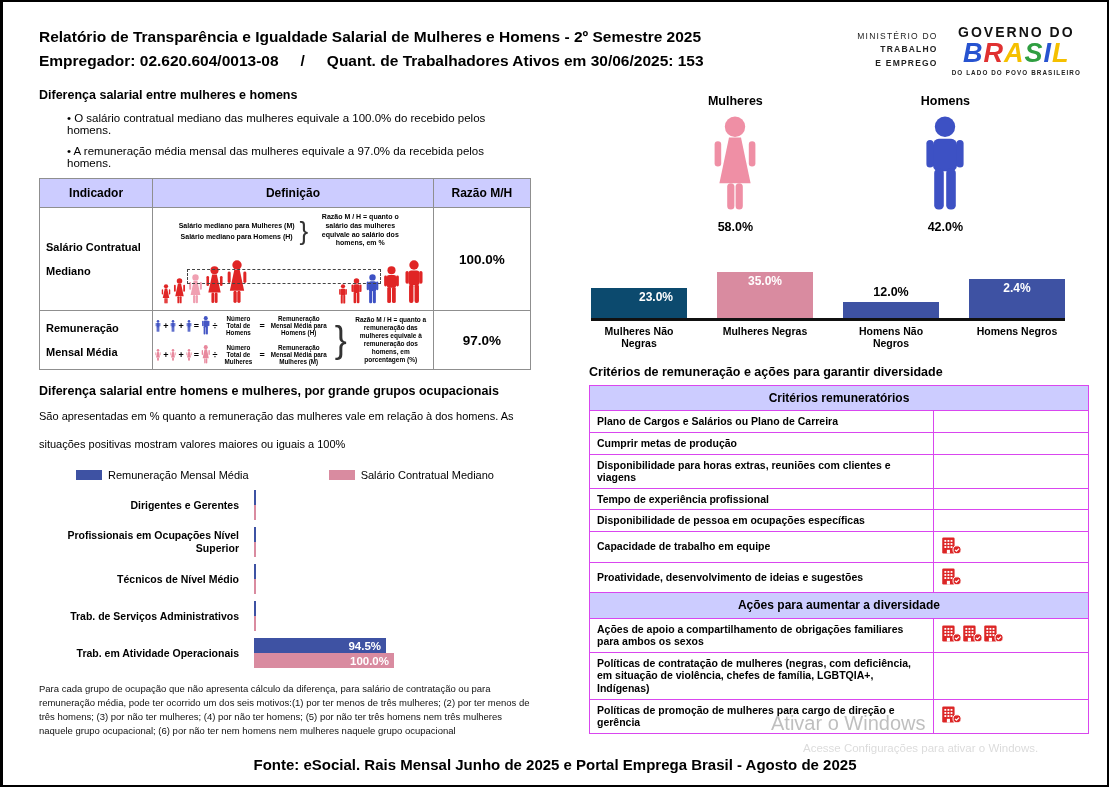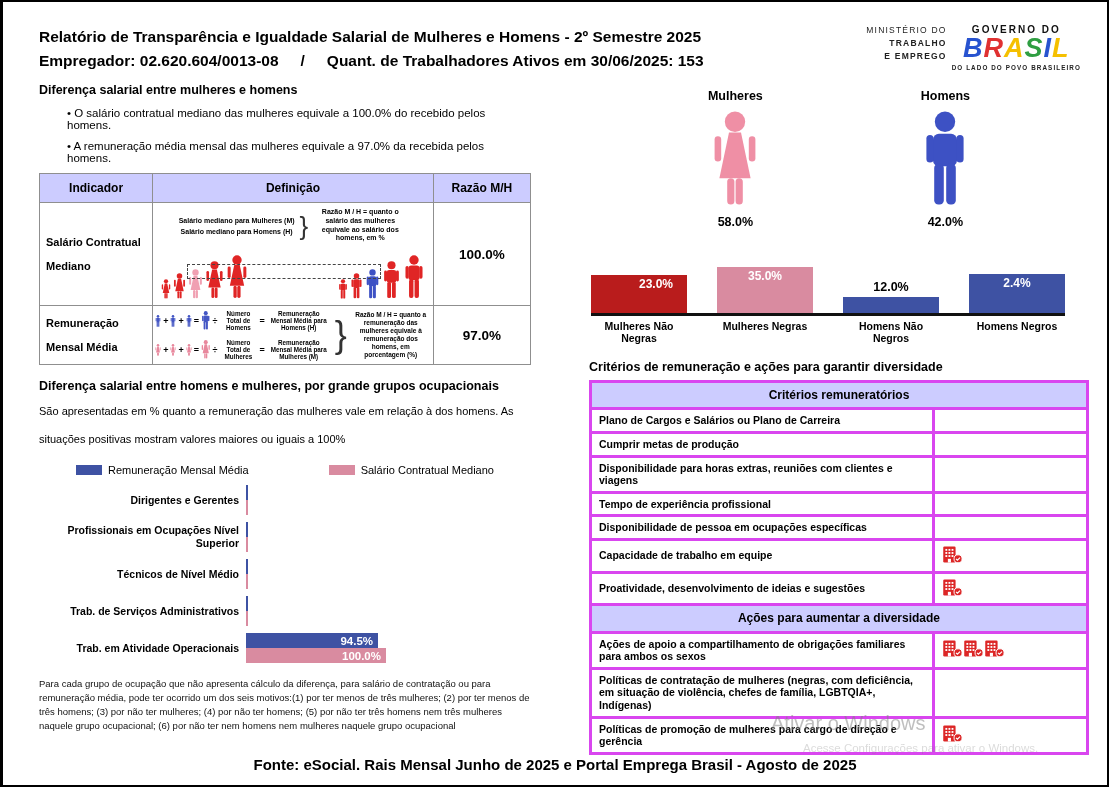--- a/index.html
+++ b/index.html
@@ -5,25 +5,25 @@
   * { box-sizing: border-box; margin: 0; padding: 0; }
   html,body { background:#fff; font-family:"Liberation Sans", sans-serif; }
   .page { position:relative; width:1109px; height:787px; background:#fff;
           border:2px solid #000; border-left-width:3px; overflow:hidden; }
 
   
   .hdr { display:flex; justify-content:space-between; padding:20px 26px 4px 36px; }
   .hdr-t1 { font-size:15.5px; font-weight:bold; color:#000; margin-top:6px; }
   .hdr-t2 { font-size:15.5px; font-weight:bold; color:#000; margin-top:6px; }
   .hdr-t2 .sep { margin:0 22px; }
-  .logos { display:flex; gap:5px; margin-top:2px; }
+  .logos { display:flex; align-items:center; gap:14px; margin-top:2px; }
   .ministry { text-align:right; font-size:8.5px; letter-spacing:1.2px; color:#222; line-height:1.55; }
   .ministry .b { font-weight:bold; }
   .gov { text-align:center; }
-  .gov-top { font-size:10px; font-weight:bold; letter-spacing:2px; color:#111; }
+  .gov-top { font-size:14px; font-weight:bold; letter-spacing:2px; color:#111; }
   .gov-name { font-size:27px; font-weight:900; letter-spacing:1px; line-height:1; font-style:italic; }
   .gov-tag { font-size:6.3px; font-weight:bold; letter-spacing:1.1px; color:#222; margin-top:2px; }
 
   
   .cols { display:flex; gap:58px; padding:8px 20px 0 36px; }
   .col-left  { width:492px; flex:none; }
   .col-right { width:500px; flex:none; }
   h2 { font-size:12.5px; font-weight:bold; color:#000; }
 
   
@@ -58,21 +58,21 @@
 
   
   .occ-title { margin-top:14px; }
   .occ-sub { font-size:11px; line-height:2.55; color:#000; margin-top:4px; }
   .legend { display:flex; justify-content:center; gap:80px; margin:10px 0 6px; }
   .leg-item { display:flex; align-items:center; gap:6px; font-size:11px; color:#000; }
   .leg-swatch { width:26px; height:10px; }
   .hchart { margin-top:4px; }
   .hrow { display:flex; align-items:center; height:37px; }
   .hlab { width:207px; flex:none; text-align:right; font-size:10.5px; font-weight:bold; padding-right:7px; line-height:1.2; }
-  .hbars { display:flex; flex-direction:column; justify-content:center; }
+  .hbars { display:flex; flex-direction:column; justify-content:center;margin-left:8px; }
   .hbar { height:15px; display:flex; justify-content:flex-end; align-items:center; }
   .hbar span { color:#fff; font-size:11.5px; font-weight:bold; padding-right:5px; }
   .footnote { font-size:9.5px; line-height:1.5; color:#111; margin-top:10px; }
 
   
   .picto-row { display:flex; justify-content:space-around; padding:0 40px; margin-top:6px; }
   .picto { text-align:center; }
   .plabel { font-size:12.5px; font-weight:bold; margin-bottom:8px; }
   .pval { font-size:12.5px; font-weight:bold; margin-top:8px; }
 
@@ -83,21 +83,21 @@
   .vbar { width:100%; display:flex; justify-content:center; }
   .vbar span { color:#fff; font-size:12px; font-weight:bold; margin-top:2px;text-align:center; }
   .vlab-out { font-size:12.5px; font-weight:bold; color:#000; margin-bottom:3px; }
   .vaxis { height:3px; background:#111; width:474px; margin-top:0; }
   .vcats { display:flex; gap:30px; margin-top:4px; }
   .vcat { width:96px; flex:none; text-align:center; font-size:10.5px; font-weight:bold; }
 
   
   .crit-title { margin-top:16px; }
   .crit-table { width:100%; border-collapse:collapse; margin-top:6px; }
-  .crit-table td { border:3px solid #d946ef; font-size:10.5px; font-weight:bold; padding:4px 7px; line-height:1.2; vertical-align:middle; }
+  .crit-table td { border:1px solid #d946ef; font-size:10.5px; font-weight:bold; padding:4px 7px; line-height:1.2; vertical-align:middle; }
   .crit-table tr.sec td { background:#ccccff; text-align:center; font-size:12px; padding:5px 4px; }
   .icon-cell { padding:2px 6px; }
   .bld { width:21px; height:19px; color:#dc2626; margin-right:0; }
 
   
   .footer { position:absolute; left:0; right:0; bottom:12px; text-align:center; font-size:15px; font-weight:bold; color:#000; }
   .wm1 { position:absolute; left:768px; top:710px; font-size:20px; color:#808080; opacity:.5; }
   .wm2 { position:absolute; left:800px; top:740px; font-size:11.5px; color:#808080; opacity:.28; }
 
   .person { display:block; }
@@ -373,21 +373,21 @@
           <svg class="person" viewBox="0 0 40 80" style="height:96px;width:48px;color:#3d51c4;margin:0 auto">
               <use href="#sym-man"></use>
             </svg>
           <div class="pval">42.0%</div>
         </div>
       </div>
 
       <div class="vchart">
         <div class="vbars" id="comp-bars">
             <div class="vcol">
-              <div class="vbar" style="height: 38px; background: #b91c1c; padding-left: 34px;">
+              <div class="vbar" style="height: 30px; background: #0c4a6e; padding-left: 34px;">
                 <span>23.0%</span>
               </div>
             </div>
             <div class="vcol">
               <div class="vbar" style="height: 46px; background: rgb(217, 139, 160);">
                 <span>35.0%</span>
               </div>
             </div>
             <div class="vcol">
               <div class="vlab-out">12.0%</div>

